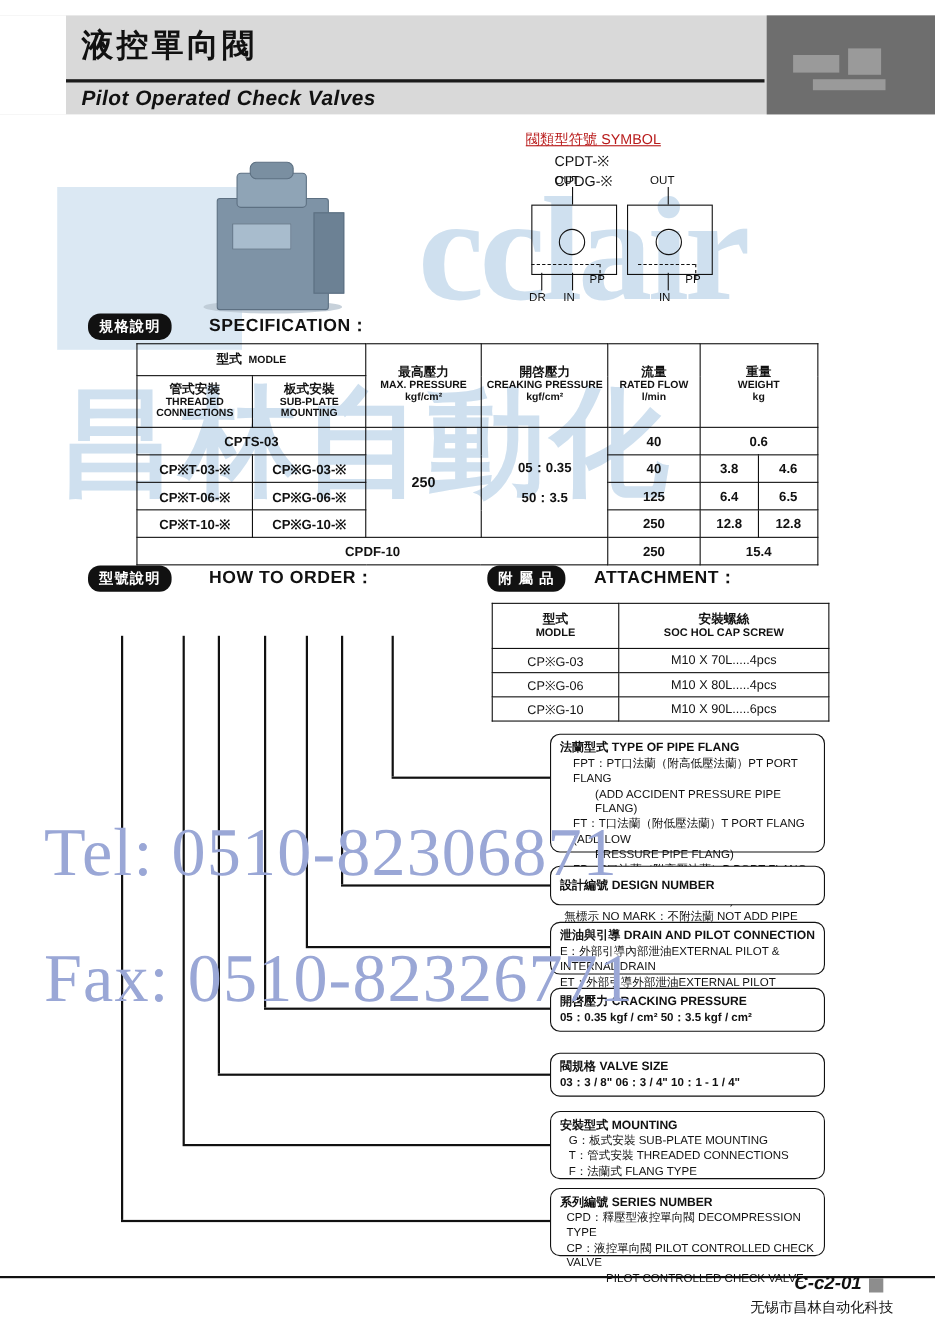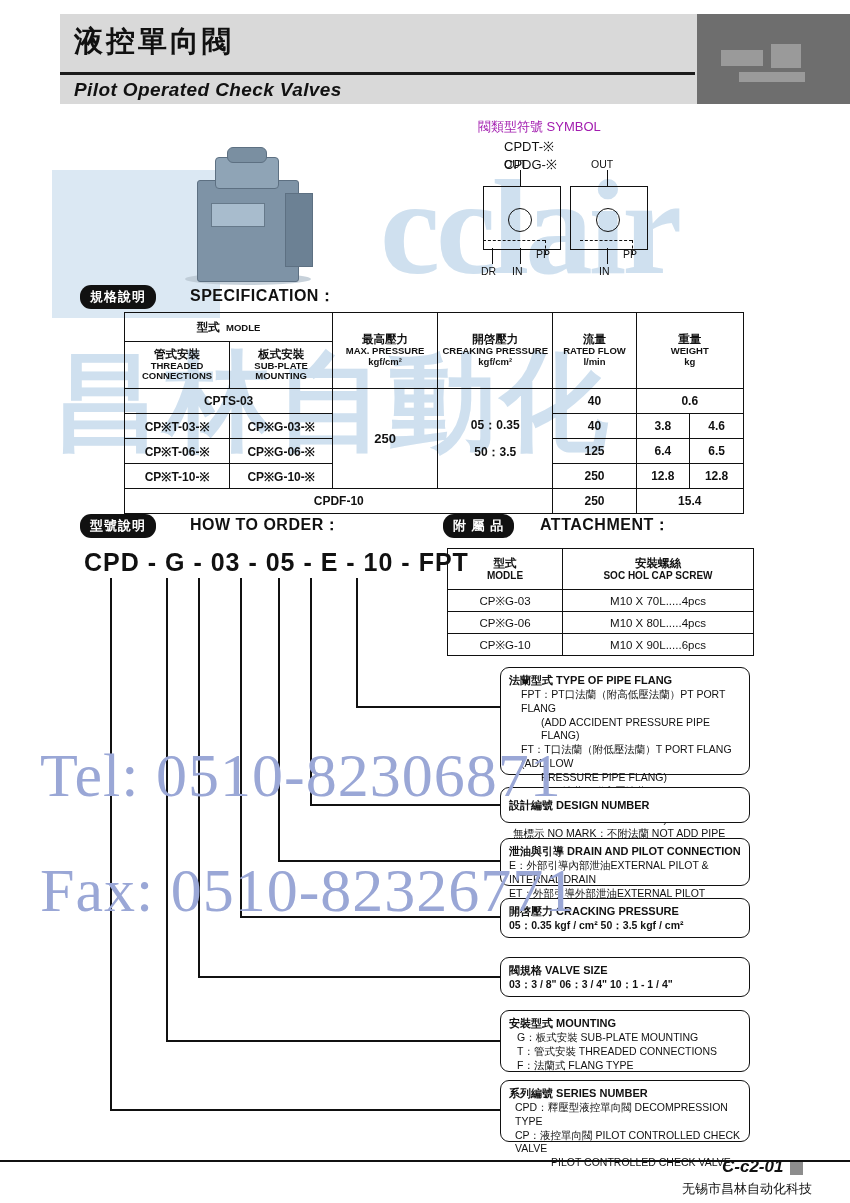--- a/index.html
+++ b/index.html
@@ -31,21 +31,21 @@
   
   .photo{position:absolute;left:175px;top:145px;width:150px;height:140px;}
   .photo .body{position:absolute;left:22px;top:35px;width:100px;height:100px;background:#7e93a6;border:1px solid #5d7082;border-radius:3px;}
   .photo .top{position:absolute;left:40px;top:12px;width:62px;height:30px;background:#8fa4b6;border:1px solid #5d7082;border-radius:4px;}
   .photo .cap{position:absolute;left:52px;top:2px;width:38px;height:14px;background:#7a8fa1;border:1px solid #5d7082;border-radius:6px;}
   .photo .plate{position:absolute;left:36px;top:58px;width:52px;height:22px;background:#a8bccd;border:1px solid #66798a;}
   .photo .side{position:absolute;left:110px;top:48px;width:26px;height:72px;background:#6c8194;border:1px solid #5d7082;}
   .photo .shadow{position:absolute;left:10px;top:128px;width:126px;height:12px;background:#b9c6d1;border-radius:50%;opacity:.8;}
 
   
-  .symhead{position:absolute;left:478px;top:118px;font-size:13px;color:#a21caf;}
+  .symhead{position:absolute;left:478px;top:118px;font-size:13px;color:#b91c1c;text-decoration:underline;}
   .symline{position:absolute;font-size:13px;color:#111;}
   .symbox{position:absolute;border:1.6px solid #111;background:transparent;}
   .symlbl{position:absolute;font-size:10.5px;color:#111;}
   .symcirc{position:absolute;border:1.6px solid #111;border-radius:50%;}
   .dash{position:absolute;border-top:1.4px dashed #111;}
   .vline{position:absolute;border-left:1.4px solid #111;}
 
   
   .pill{position:absolute;background:#111;color:#fff;border-radius:11px;font-size:13px;font-weight:bold;padding:3px 10px;letter-spacing:1px;}
   .pill-txt{position:absolute;font-size:16px;font-weight:bold;color:#111;letter-spacing:.5px;}
@@ -213,21 +213,20 @@
     <tr>
       <td class="mid" colspan="4" style="height:22px;">CPDF-10</td>
       <td class="mid">250</td>
       <td class="mid" colspan="2">15.4</td>
     </tr>
   </tbody>
     </table>
 
   <div class="pill" style="left:80px;top:514px;">型號說明</div>
   <div class="pill-txt" style="left:190px;top:515px;">HOW TO ORDER：</div>
-  <div class="ordercode">CPD - G - 03 - 05 - E - 10 - FPT</div>
 
   <div class="pill" style="left:443px;top:514px;">附 屬 品</div>
   <div class="pill-txt" style="left:540px;top:515px;">ATTACHMENT：</div>
 
   <table class="attach">
     <tbody>
         <tr>
       <td class="hd" style="width:110px;height:34px;">
         <div>型式</div>
         <div style="font-size:10px;">MODLE</div>

